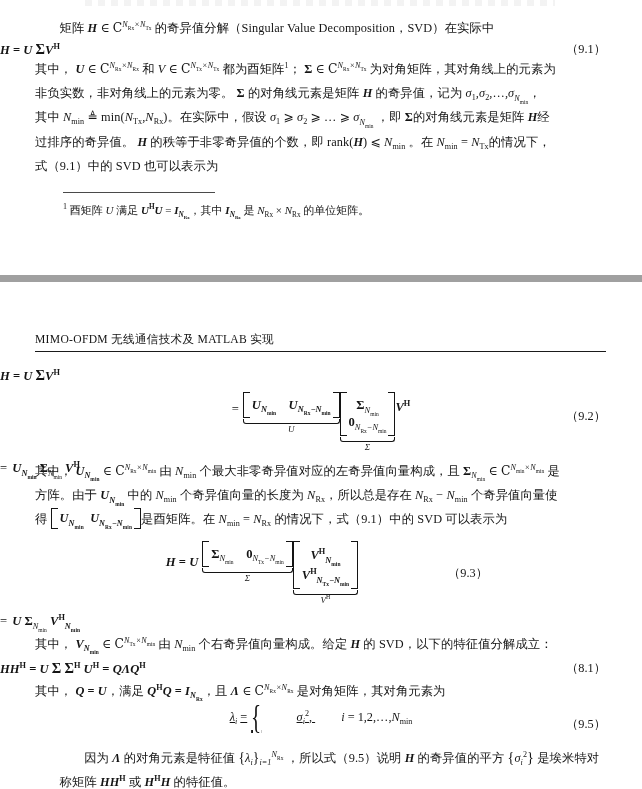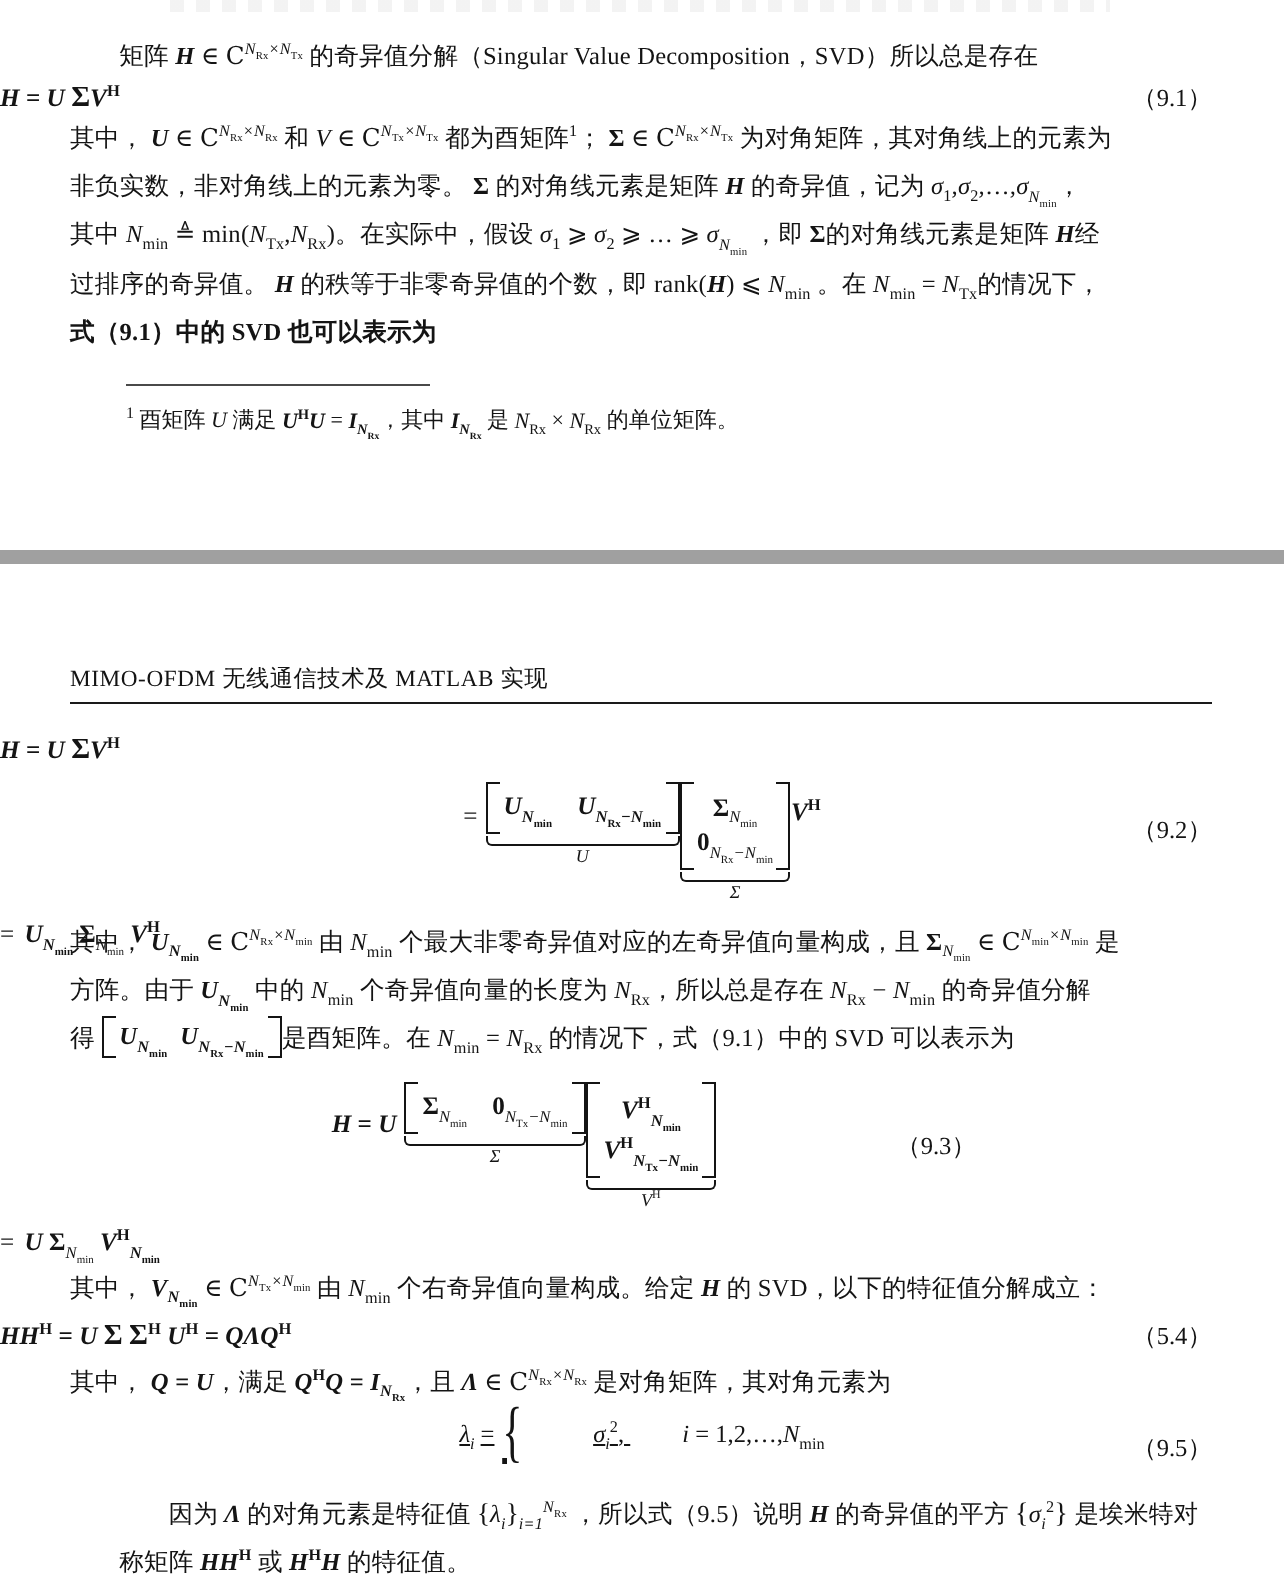--- a/index.html
+++ b/index.html
@@ -148,21 +148,21 @@
 <body>
 
 <div class="page" style="top:0;">
 
   <div class="bleed"></div>
 
   <div class="para indent" style="position:absolute; left:35px; top:16px; width:572px;">
     <span>矩阵</span>
     <span class="mb"> <i>H</i></span>
     <span class="up"> ∈ </span><span class="bb">C</span><sup class="it"><i>N</i><sub>Rx</sub>×<i>N</i><sub>Tx</sub></sup>
-    <span>的奇异值分解（Singular Value Decomposition，SVD）所以总是存在</span>
+    <span>的奇异值分解（Singular Value Decomposition，SVD）在实际中</span>
   </div>
 
   <div class="eqline" style="position:absolute; left:0; top:38px; width:642px;">
     <span class="mb">
       <i>H</i> <span class="up">=</span> <i>U</i> <span class="sig big">Σ</span><i>V</i><sup class="up">H</sup>
     </span>
     <span class="eqnum">（9.1）</span>
   </div>
 
   <div class="para" style="position:absolute; left:35px; top:57px; width:572px;">
@@ -192,21 +192,21 @@
       <span class="mb"><i>H</i></span><span>经</span>
     </div>
     <div style="display:block; white-space:nowrap;">
       <span>过排序的奇异值。</span>
       <span class="mb"><i>H</i></span>
       <span>的秩等于非零奇异值的个数，即</span>
       <span class="up">rank</span><span class="up">(</span><span class="mb"><i>H</i></span><span class="up">)</span> <span class="up">⩽</span> <span class="mi"><i>N</i><sub>min</sub></span>
       <span>。在</span>
       <span class="mi"><i>N</i><sub>min</sub></span> <span class="up">=</span> <span class="mi"><i>N</i><sub>Tx</sub></span><span>的情况下，</span>
     </div>
-    <div style="display:block;font-weight:bold;">
+    <div style="display:block;">
       <span>式（9.1）中的 SVD 也可以表示为</span>
     </div>
   </div>
 
   <div style="position:absolute; left:63px; top:192px; width:545px;">
     <div class="fn-rule"></div>
     <div class="footnote" style="margin-top:5px;">
       <span class="fnum">1</span>
       <span>酉矩阵</span>
       <span class="mi"><i>U</i></span>
@@ -290,21 +290,21 @@
       <span>是</span>
     </div>
     <div style="display:block; white-space:nowrap;">
       <span>方阵。由于</span>
       <span class="mb"><i>U</i><sub class="it"><i>N</i><sub>min</sub></sub></span>
       <span>中的</span>
       <span class="mi"><i>N</i><sub>min</sub></span>
       <span>个奇异值向量的长度为</span>
       <span class="mi"><i>N</i><sub>Rx</sub></span><span>，所以总是存在</span>
       <span class="mi"><i>N</i><sub>Rx</sub></span> <span class="up">−</span> <span class="mi"><i>N</i><sub>min</sub></span>
-      <span>的奇异值分解</span>
+      <span>个奇异值向量使</span>
     </div>
     <div style="display:block; white-space:nowrap;">
       <span>得</span>
       <span class="mrow" style="height:21px; vertical-align:-6px;">
         <span class="brk l"></span>
         <span class="cells">
             <span class="cellrow">
           <span class="mb"><i>U</i><sub class="it"><i>N</i><sub>min</sub></sub></span>&nbsp;&nbsp;<span class="mb"><i>U</i><sub class="it"><i>N</i><sub>Rx</sub>−<i>N</i><sub>min</sub></sub></span>
         </span>
           </span>
@@ -369,21 +369,21 @@
       <span>个右奇异值向量构成。给定</span>
       <span class="mb"><i>H</i></span>
       <span>的 SVD，以下的特征值分解成立：</span>
     </div>
   </div>
 
   <div class="eqline" style="position:absolute; left:0; top:657px; width:642px;">
     <span class="mb">
       <i>HH</i><sup class="up">H</sup> <span class="up">=</span> <i>U</i> <span class="sig big">Σ</span> <span class="sig big">Σ</span><sup class="up">H</sup> <i>U</i><sup class="up">H</sup> <span class="up">=</span> <i>QΛQ</i><sup class="up">H</sup>
     </span>
-    <span class="eqnum">（5.4）</span>
+    <span class="eqnum">（8.1）</span>
   </div>
 
   <div class="para" style="position:absolute; left:35px; top:679px; width:572px;">
     <div style="display:block; white-space:nowrap;">
       <span>其中，</span>
       <span class="mb"><i>Q</i> <span class="up">=</span> <i>U</i></span><span>，满足</span>
       <span class="mb"><i>Q</i><sup class="up">H</sup><i>Q</i> <span class="up">=</span> <i>I</i><sub class="it"><i>N</i><sub>Rx</sub></sub></span><span>，且</span>
       <span class="mb"><i>Λ</i></span><span class="up"> ∈ </span><span class="bb">C</span><sup class="it"><i>N</i><sub>Rx</sub>×<i>N</i><sub>Rx</sub></sup>
       <span>是对角矩阵，其对角元素为</span>
     </div>

